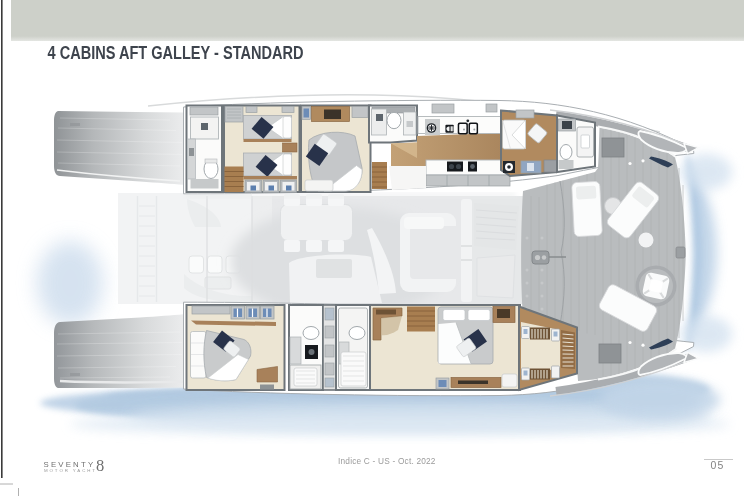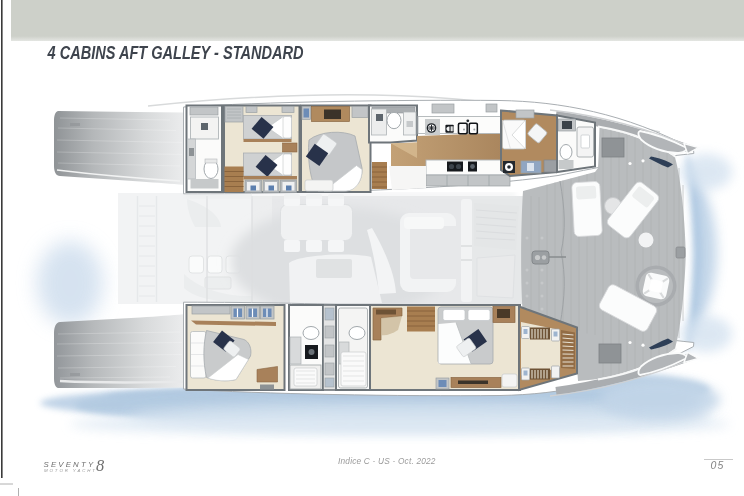--- a/index.html
+++ b/index.html
@@ -1,16 +1,16 @@
 <!DOCTYPE html>
 <html><head>
 <meta charset="utf-8">
 <style>
   html,body{margin:0;padding:0;background:#fff;}
-  #page{position:relative;width:744px;height:496px;overflow:hidden;font-family:"Liberation Sans",sans-serif;font-style:italic;}
+  #page{position:relative;width:744px;height:496px;overflow:hidden;font-family:"Liberation Sans",sans-serif;}
   svg{display:block;}
 </style>
 </head>
 <body>
 <div id="page">
 <svg width="744" height="496" viewBox="0 0 744 496">
 <defs>
   <filter id="soft1" x="-40%" y="-40%" width="180%" height="180%">
           <feGaussianBlur stdDeviation="6"></feGaussianBlur>
         </filter>

